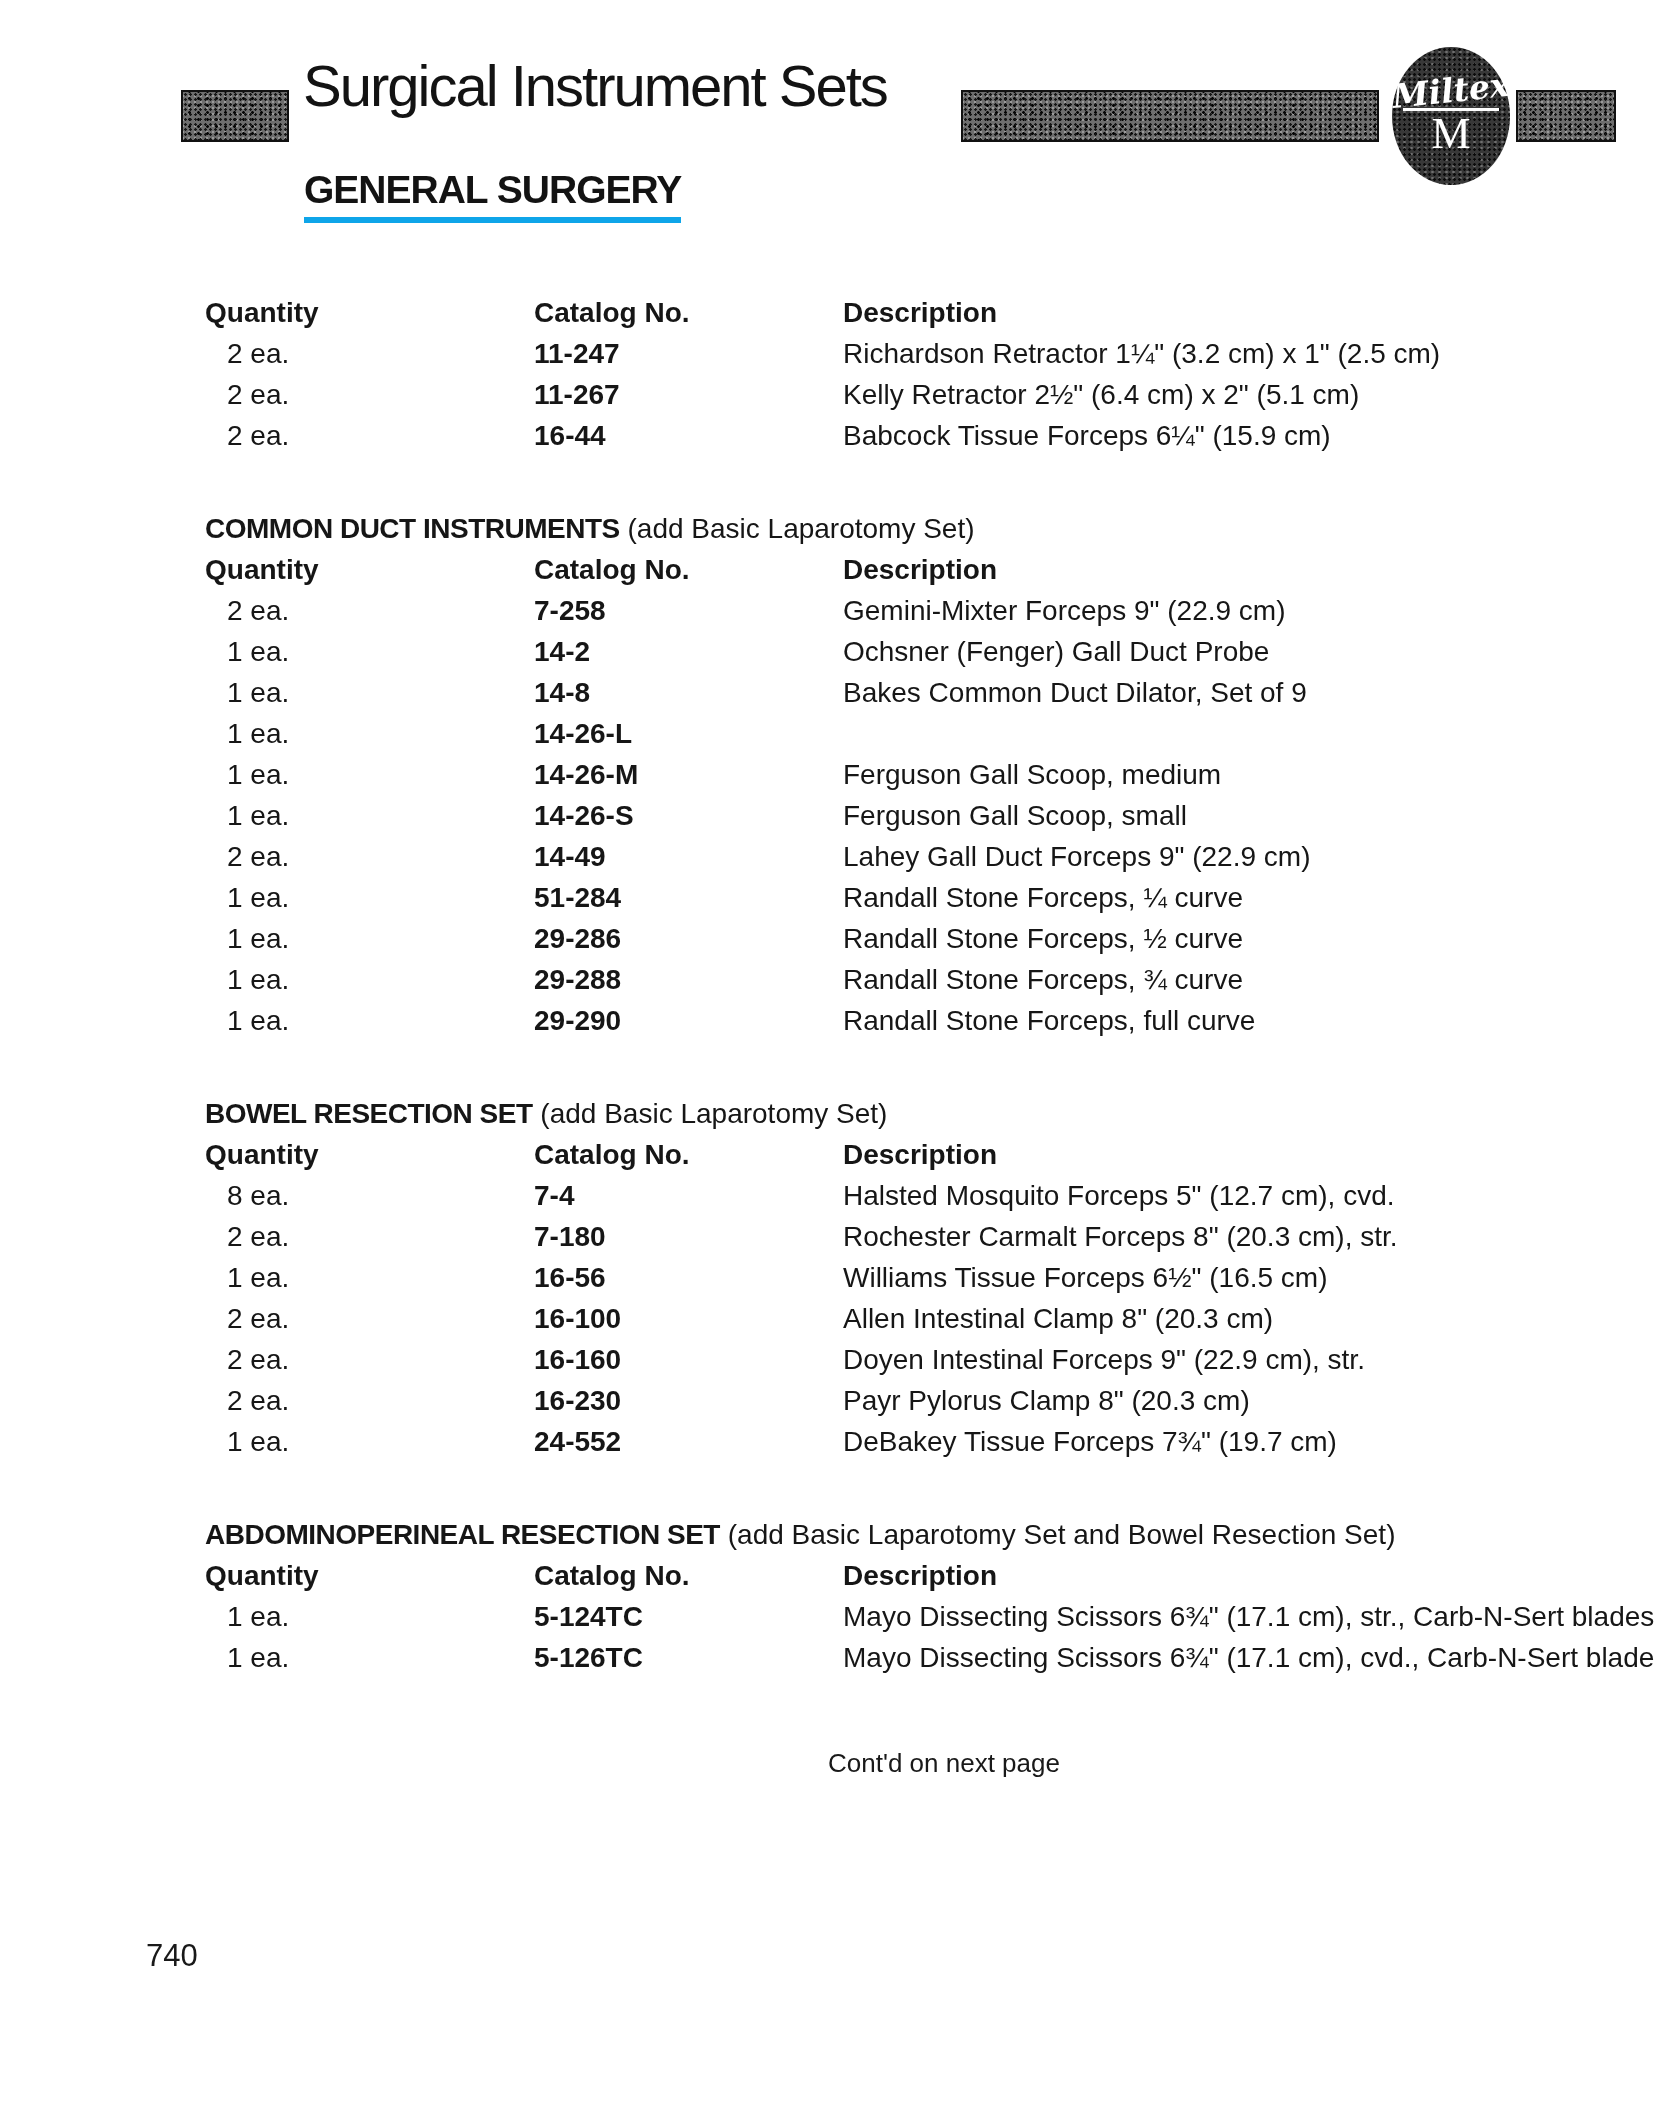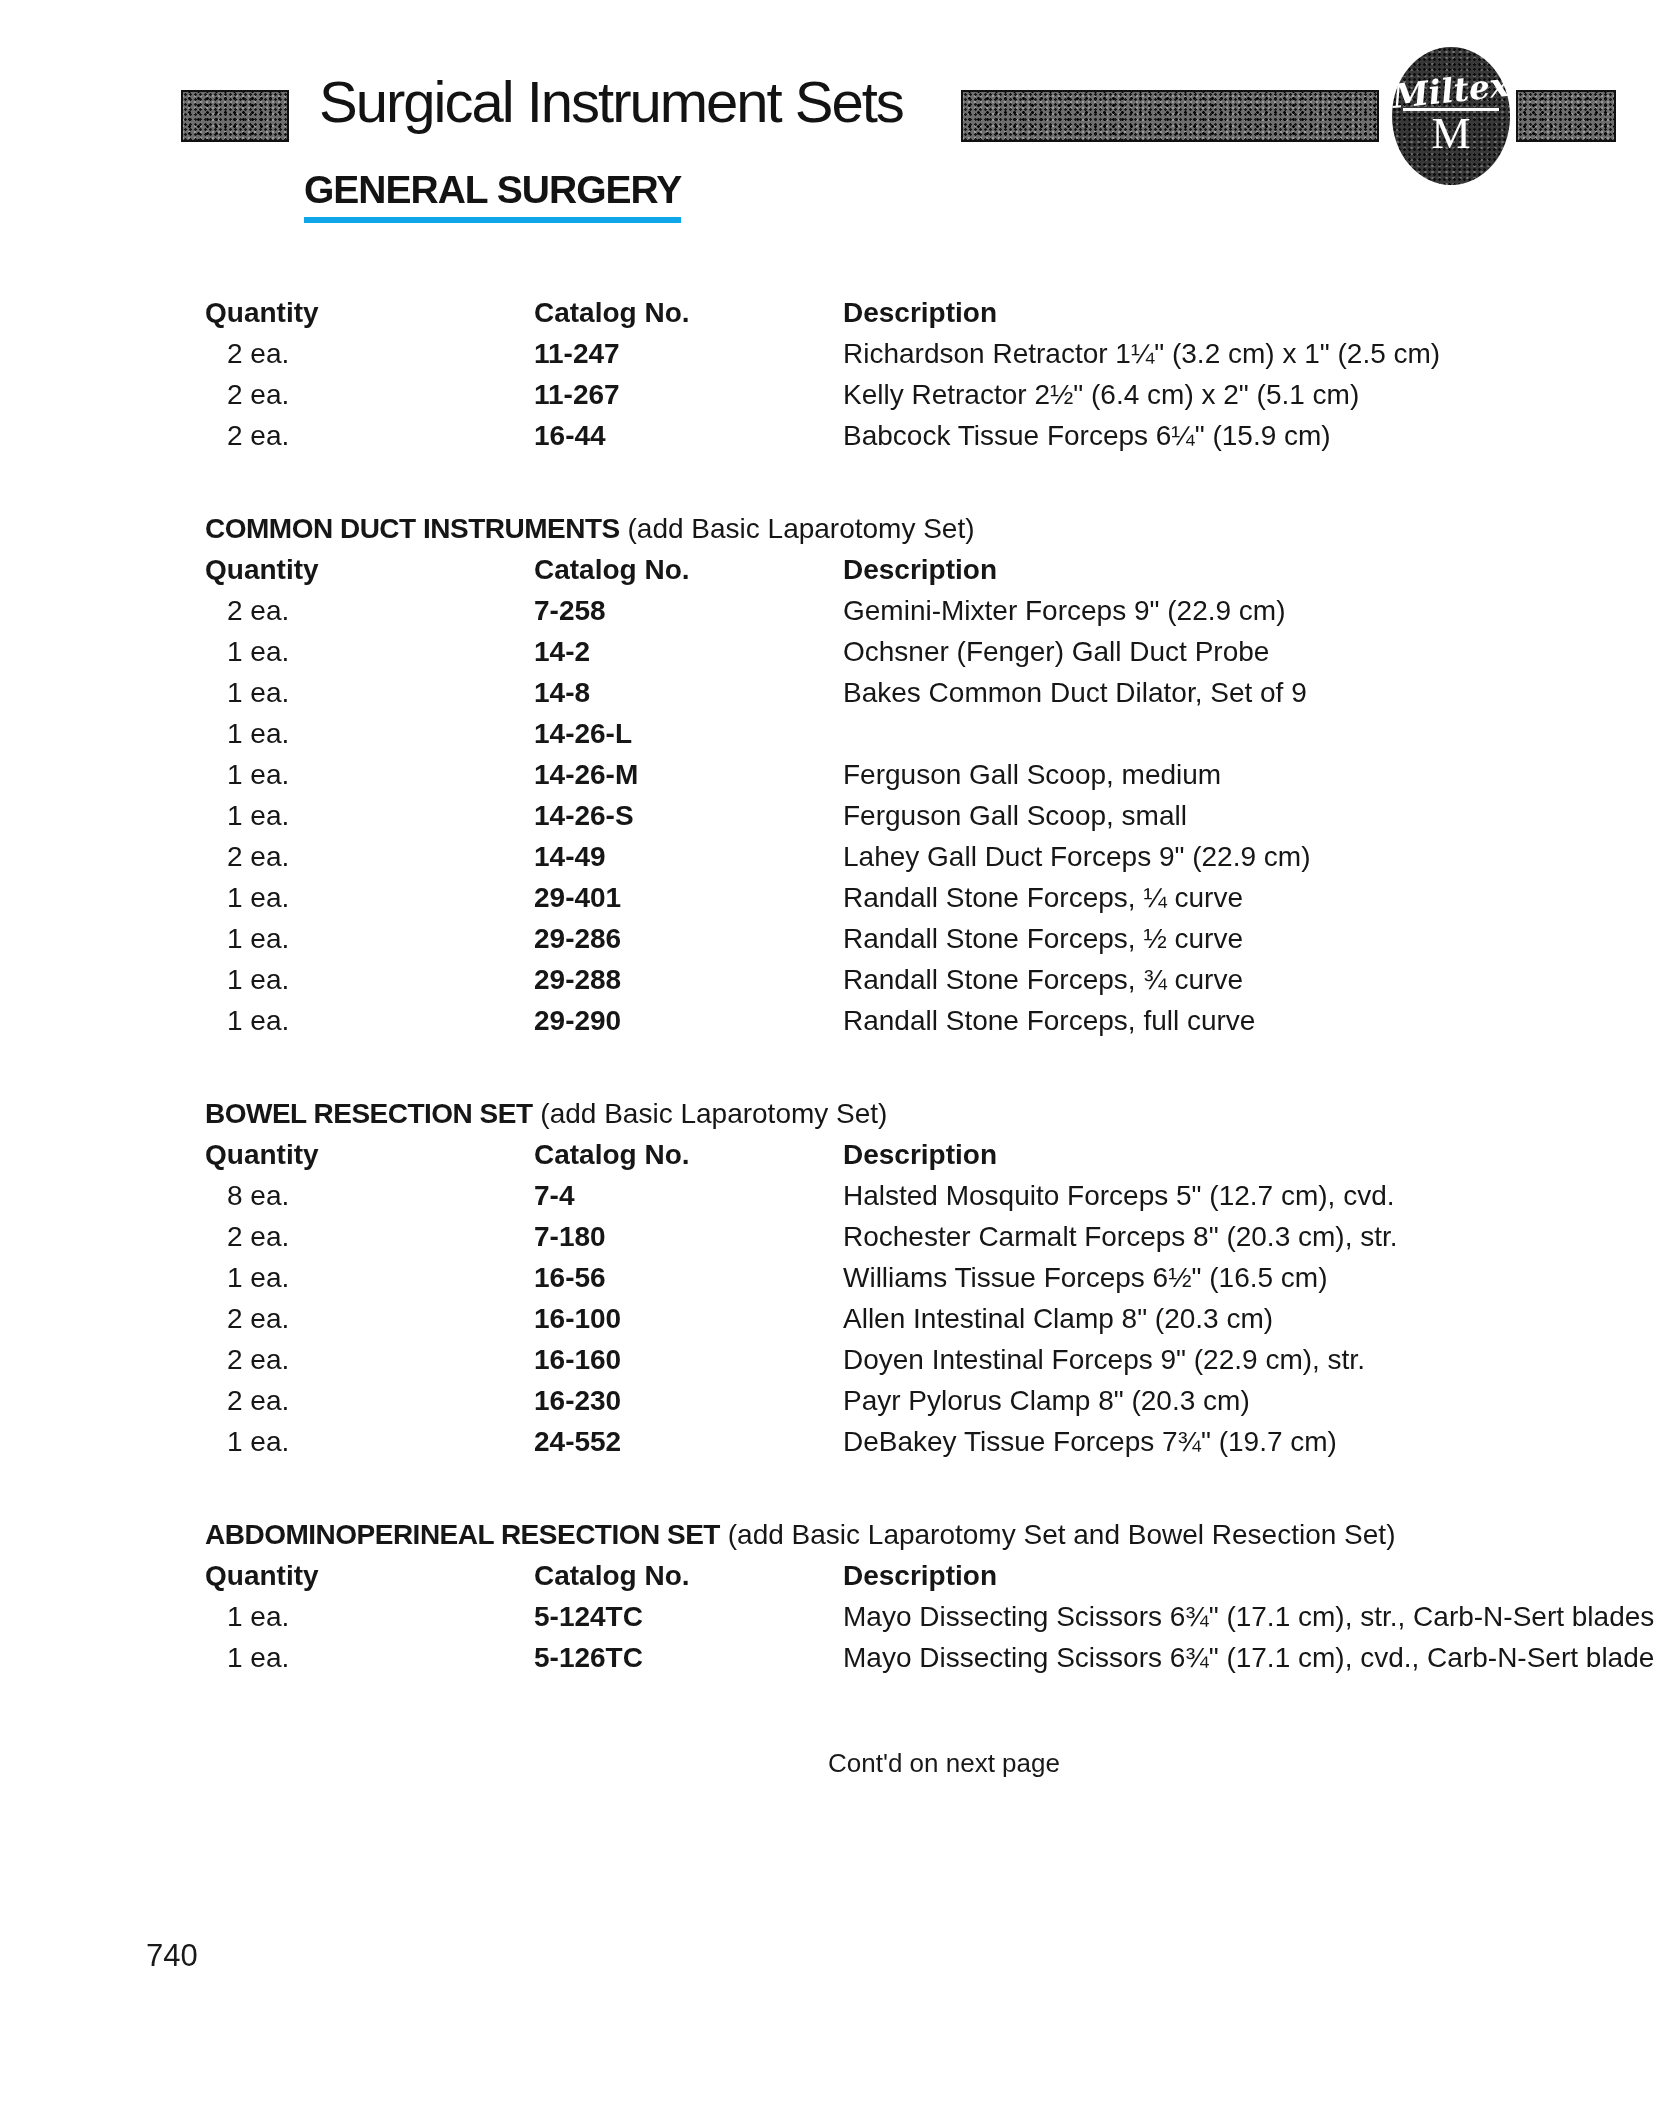--- a/index.html
+++ b/index.html
@@ -20,21 +20,21 @@
       radial-gradient(circle,#050505 1px,transparent 1.7px),
       radial-gradient(circle,#9a9a9a 1px,transparent 1.4px);
     background-size:5px 5px,9px 7px,6px 6px;
     background-position:0 0,2px 3px,3px 1px;
     border:2px solid #111;
   }
   .bar-left{left:181px;width:104px;}
   .bar-mid{left:961px;width:414px;}
   .bar-right{left:1516px;width:96px;}
   .doc-title{
-    position:absolute;left:303px;top:52px;margin:16px;
+    position:absolute;left:303px;top:52px;margin:0;
     font-size:58px;font-weight:normal;letter-spacing:-2px;
     color:#131313;white-space:nowrap;
   }
   .logo{
     position:absolute;left:1392px;top:47px;width:118px;height:138px;
     border-radius:50%;
     background-color:#383838;
     background-image:
       radial-gradient(circle,#0a0a0a 1px,transparent 1.6px),
       radial-gradient(circle,#6f6f6f 1px,transparent 1.4px);
@@ -174,21 +174,21 @@
   </div>
 
   <div class="row">
     <span class="c1">2 ea.</span>
     <span class="c2">14-49</span>
     <span class="c3">Lahey Gall Duct Forceps 9" (22.9 cm)</span>
   </div>
 
   <div class="row">
     <span class="c1">1 ea.</span>
-    <span class="c2">29-401</span>
+    <span class="c2">51-284</span>
     <span class="c3">Randall Stone Forceps, ¼ curve</span>
   </div>
 
   <div class="row">
     <span class="c1">1 ea.</span>
     <span class="c2">29-286</span>
     <span class="c3">Randall Stone Forceps, ½ curve</span>
   </div>
 
   <div class="row">

